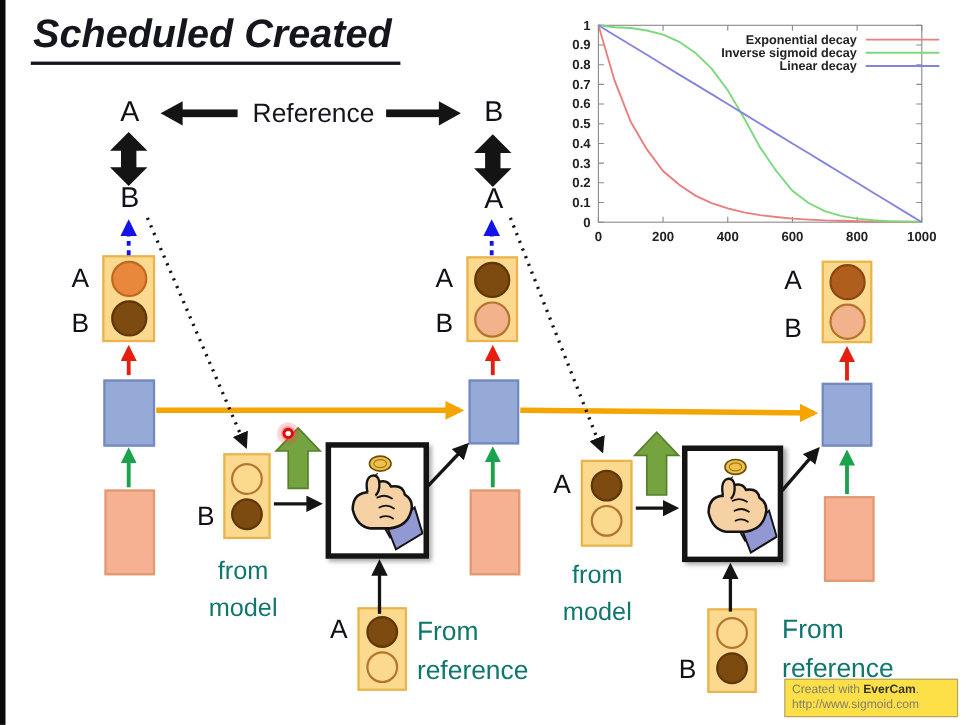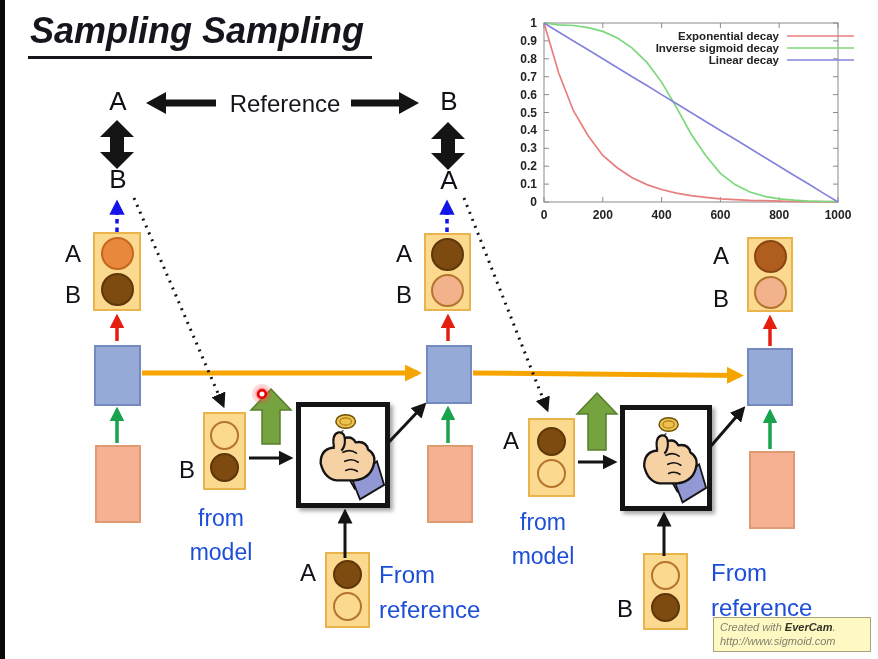--- a/index.html
+++ b/index.html
@@ -22,37 +22,37 @@
   .input-box{background:#f5b191;border:2px solid #e09a74;}
   .coin-box{background:#ffffff;border:5px solid #141414;box-shadow:3px 3px 4px rgba(0,0,0,0.35);}
   .circle{border-radius:50%;box-sizing:border-box;}
   .c33{width:33px;height:33px;}
   .c29{width:29px;height:29px;}
   .c-orange{background:#e8883c;border:2px solid #c2671d;}
   .c-brown{background:#7d4a10;border:2px solid #5f3608;}
   .c-rust{background:#b05e1e;border:2px solid #8a4512;}
   .c-salmon{background:#f2b28c;border:2px solid #b5742e;}
   .c-empty{background:transparent;border:2px solid #b5742e;}
-  .red-caption{position:absolute;color:#1d4ed8;line-height:34px;}
+  .red-caption{position:absolute;color:#0f766e;line-height:34px;}
   .rc-center{text-align:center;font-size:23px;}
   .rc-left{text-align:left;font-size:24px;line-height:35px;}
   .red-caption span{display:block;}
   .overlay{position:absolute;left:0;top:0;width:878px;height:659px;pointer-events:none;}
   .watermark{position:absolute;left:713px;top:617px;width:158px;box-sizing:border-box;
-             background:#fef9c3;border:1px solid #a9a27a;padding:2px 6px 3px 6px;
-             font-size:11px;line-height:14px;color:#807f6c;font-style:italic;}
+             background:#fde047;border:1px solid #a9a27a;padding:2px 6px 3px 6px;
+             font-size:11px;line-height:14px;color:#807f6c;}
   .watermark b{color:#333328;}
 </style>
 </head>
 <body>
 
 <div class="slide">
   <div class="edge-bar"></div>
 
-  <h1 class="title">Sampling Sampling</h1>
+  <h1 class="title">Scheduled Created</h1>
 
   <div id="chart" class="chart"><svg width="378" height="212" viewBox="0 0 378 212">
         <rect x="46" y="11" width="294" height="179" fill="none" stroke="#8a8a8a" stroke-width="1"></rect>
         <line x1="46" y1="190" x2="51" y2="190" stroke="#8a8a8a"></line>
         <line x1="340" y1="190" x2="335" y2="190" stroke="#8a8a8a"></line>
         <text x="39" y="194" text-anchor="end" font-size="12" fill="#222" font-weight="600" font-family="&quot;Liberation Sans&quot;,sans-serif">0</text>
         <line x1="46" y1="172.1" x2="51" y2="172.1" stroke="#8a8a8a"></line>
         <line x1="340" y1="172.1" x2="335" y2="172.1" stroke="#8a8a8a"></line>
         <text x="39" y="176.1" text-anchor="end" font-size="12" fill="#222" font-weight="600" font-family="&quot;Liberation Sans&quot;,sans-serif">0.1</text>
         <line x1="46" y1="154.2" x2="51" y2="154.2" stroke="#8a8a8a"></line>

